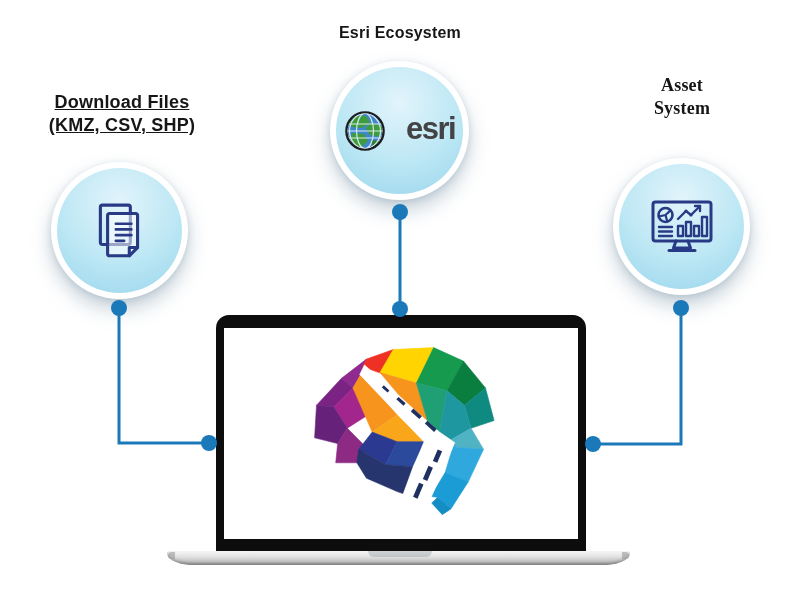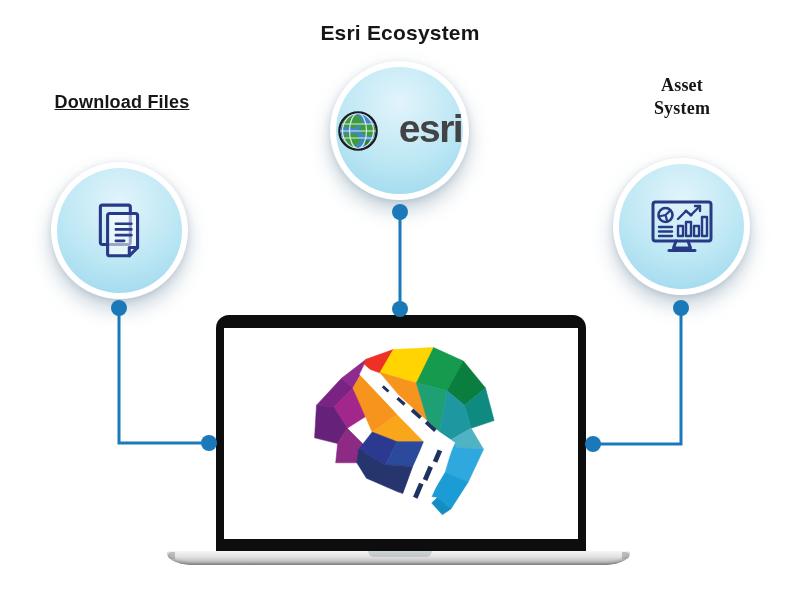--- a/index.html
+++ b/index.html
@@ -17,21 +17,21 @@
   }
   .bubble-inner{
     position:absolute;inset:6px;border-radius:50%;
     background:radial-gradient(circle at 50% 28%,
       var(--circle-inner-light) 0%,
       var(--circle-inner-mid) 55%,
       var(--circle-inner-deep) 100%);
     display:flex;align-items:center;justify-content:center;
   }
   .esri-word{
-    font-weight:bold;font-size:39px;color:var(--esri-text-gray);
+    font-weight:bold;font-size:31px;color:var(--esri-text-gray);
     letter-spacing:-1.5px;line-height:1;margin-left:20px;margin-top:-4px;
   }
   #connector-layer{position:absolute;left:0;top:0;z-index:5;pointer-events:none;}
   #laptop{
     position:absolute;left:216px;top:315px;width:370px;height:237px;
     background:var(--laptop-black);border-radius:13px 13px 0 0;z-index:2;
   }
   #laptop-screen{
     position:absolute;left:8px;top:13px;right:8px;bottom:13px;background:#fff;
     display:flex;align-items:center;justify-content:center;
@@ -50,21 +50,21 @@
   #laptop-notch{
     position:absolute;left:201px;top:0;width:64px;height:6px;
     background:linear-gradient(180deg,#cfd3d6,#bfc4c7);border-radius:0 0 8px 8px;
   }
 </style>
 </head>
 <body>
 
 <div id="canvas">
 
-  <div class="node-label" style="left:300px;top:21px;width:200px;font-size:21px;">
+  <div class="node-label" style="left:300px;top:21px;width:200px;font-size:16px;">
     <span>Esri Ecosystem</span>
   </div>
 
   <div class="bubble" style="left:330px;top:61px;width:139px;height:139px;">
     <div class="bubble-inner">
 
       <span style="display:inline-block;width:42px;height:42px;">
         <svg width="42" height="42" viewBox="0 0 42 42">
           <defs>
               <clipPath id="gclip">
@@ -87,20 +87,21 @@
             </g>
           </g>
         </svg>
       </span>
       <span class="esri-word">esri</span>
     </div>
   </div>
 
   <div class="node-label" style="left:20px;top:91px;width:204px;text-decoration:underline;">
     <span style="display:block">Download Files</span>
+    <span style="display:block">(KMZ, CSV, SHP)</span>
   </div>
 
   <div class="bubble" style="left:51px;top:162px;width:137px;height:137px;">
     <div class="bubble-inner">
       <span style="display:inline-block;width:58px;height:62px;">
         <svg width="58" height="62" viewBox="0 0 56 60" fill="none" style="stroke:var(--icon-navy);" stroke-width="3" stroke-linejoin="round" stroke-linecap="round">
           <rect x="9" y="5" width="29" height="38" rx="2" fill="none"></rect>
           <path d="M18,13 h25 a2,2 0 0 1 2,2 v31 l-8,8 h-19 a2,2 0 0 1 -2,-2 v-37 a2,2 0 0 1 2,-2 z" fill="rgba(255,255,255,0.55)"></path>
           <path d="M45,46 h-8 v8" fill="none"></path>
           <path d="M24,23 h15 M24,28.5 h15 M24,34 h15 M24,39.5 h8" stroke-width="2.6"></path>

